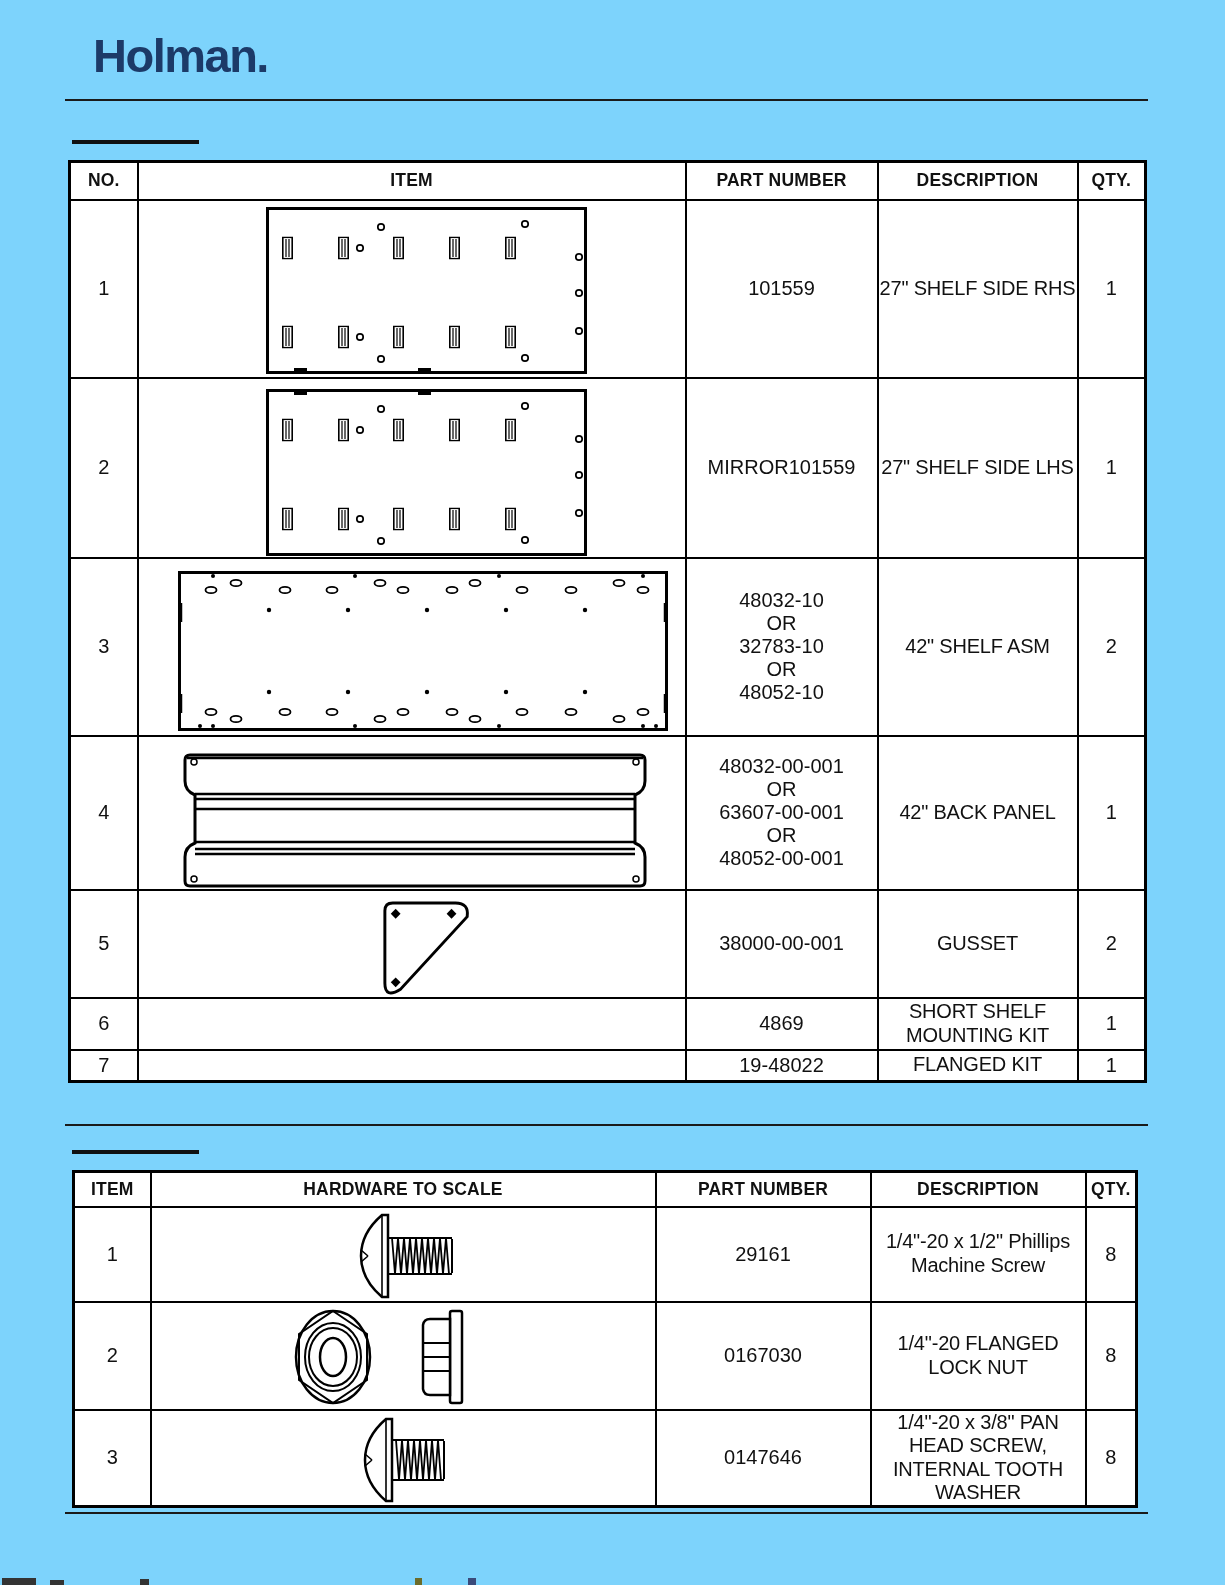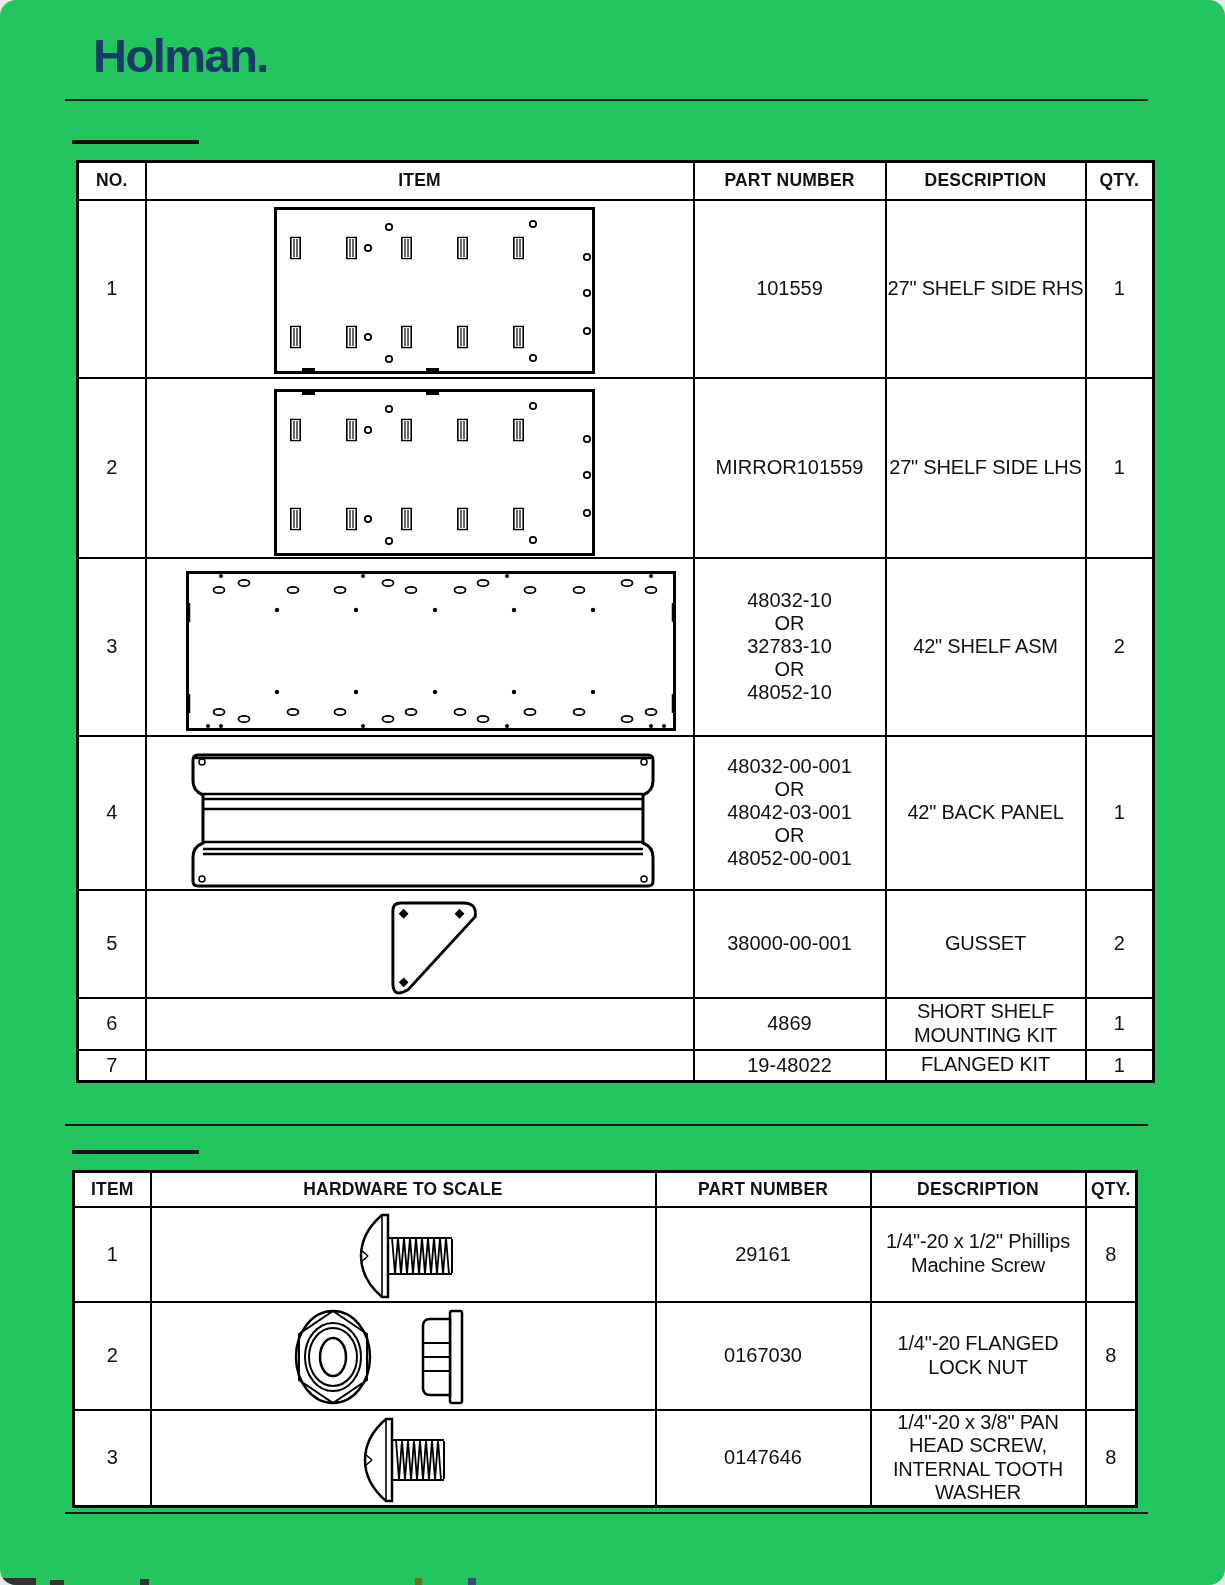--- a/index.html
+++ b/index.html
@@ -1,20 +1,19 @@
 <!DOCTYPE html>
 <html><head>
 <meta charset="utf-8">
 <style>
   html,body{margin:0;padding:0;background:#e8e8e8;}
   .page{
-    position:relative;width:1225px;height:1585px;background:#22c55e;
+    position:relative;width:1225px;height:1585px;background:#7dd3fc;
     font-family:"Liberation Sans", sans-serif;color:#111;overflow:hidden;
     margin:0 auto;
-    border-radius:16px;
   }
   .logo{
     position:absolute;left:93px;top:28px;font-size:47px;font-weight:bold;
     letter-spacing:-1.5px;color:#1c3a68;
   }
   .rule{position:absolute;background:#1a1a1a;height:2px;}
   .rule-top{left:65px;top:99px;width:1083px;}
   .rule-mid{left:65px;top:1124px;width:1083px;}
   .rule-bot{left:65px;top:1512px;width:1083px;}
   .shortline{position:absolute;left:72px;width:127px;height:4px;background:#111;}
@@ -26,21 +25,21 @@
   }
   table.doc th,table.doc td{
     border:2px solid #000;text-align:center;vertical-align:middle;padding:0;
     overflow:hidden;
   }
   table.doc th{font-size:17.5px;font-weight:bold;letter-spacing:.2px;}
   table.doc td{font-size:20px;}
   td.pre{white-space:pre-line;line-height:1.15;margin-top:24px;}
   td.desc{font-size:19px;letter-spacing:-0.2px;line-height:1.18;}
   td.itemcell{position:relative;}
-  .t1{left:76px;top:160px;}
+  .t1{left:68px;top:160px;}
   .t2{left:72px;top:1170px;}
   .drw{position:absolute;}
   .footer-clip{position:absolute;left:0;top:1577px;width:500px;height:8px;}
   .footer-clip i{position:absolute;display:block;background:#333;}
 </style>
 </head>
 <body>
 
 <svg width="0" height="0" style="position:absolute">
   <defs>
@@ -216,21 +215,21 @@
           <g fill="none" stroke="#000" stroke-width="1.5">
             <circle cx="14" cy="9" r="3"></circle>
                 <circle cx="456" cy="9" r="3"></circle>
             <circle cx="14" cy="126" r="3"></circle>
                 <circle cx="456" cy="126" r="3"></circle>
           </g>
         </svg>
       </td>
       <td class="pre">48032-00-001
 OR
-48042-03-001
+63607-00-001
 OR
 48052-00-001</td>
       <td class="pre desc">42" BACK PANEL</td>
       <td>1</td>
     </tr>
 
     <tr style="height:108px">
       <td>5</td>
       <td class="itemcell">
         <svg class="drw" style="left:240px;top:9px" width="98" height="102" viewBox="0 0 100 102">

